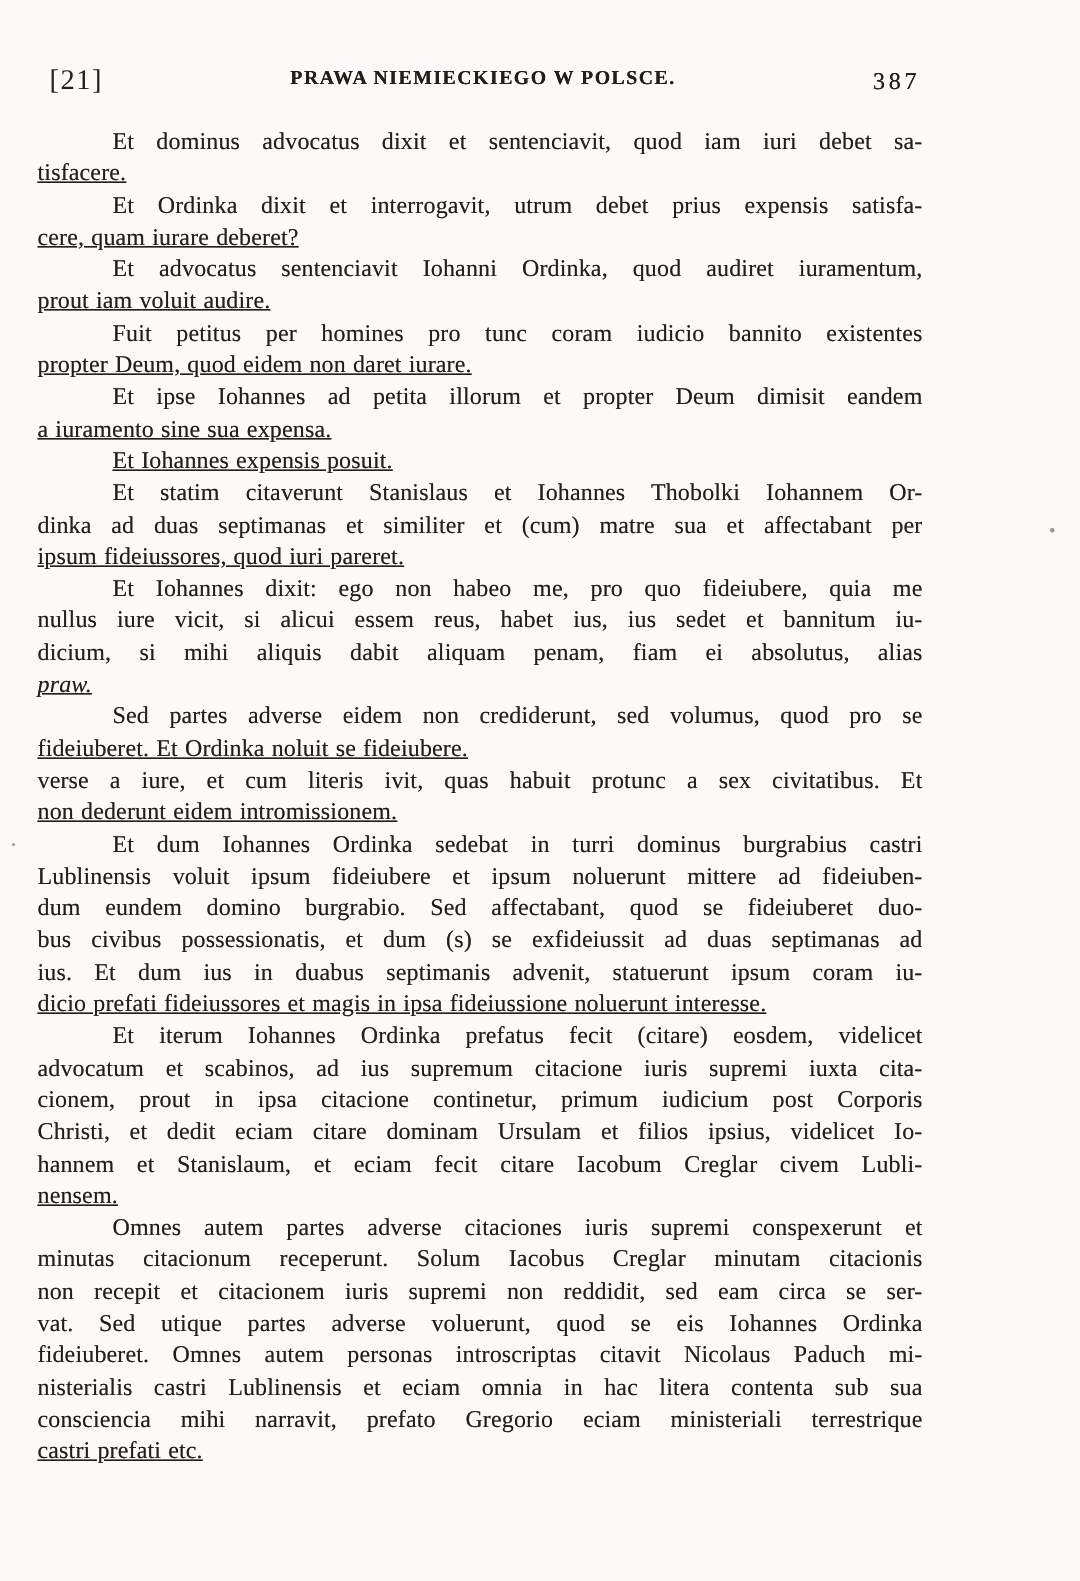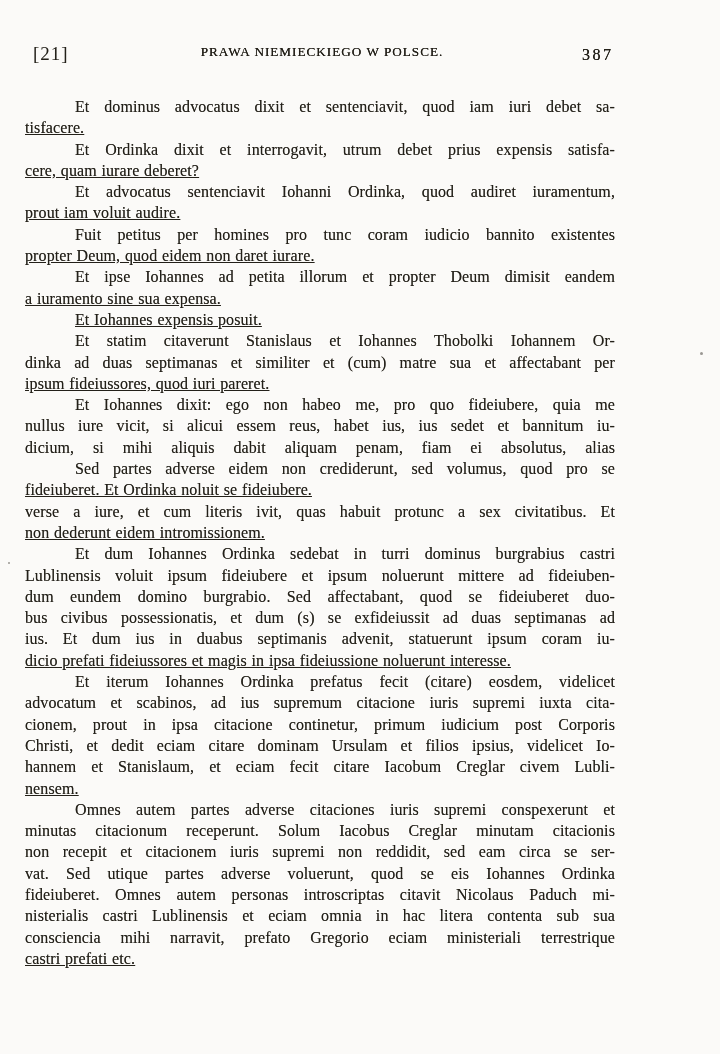--- a/index.html
+++ b/index.html
@@ -20,29 +20,30 @@
   }
   
   .hdr-vol{
     position:absolute;left:33px;top:43px;
     font-size:19px;letter-spacing:1px;
   }
   .hdr-title{
     position:absolute;left:322px;top:44px;transform:translateX(-50%);
     font-size:13.2px;letter-spacing:1px;white-space:nowrap;
     text-shadow:0 0 .4px currentColor;
+    font-weight:bold;
   }
   .hdr-page{
     position:absolute;left:582px;top:46px;
     font-size:16px;letter-spacing:2.5px;
     text-shadow:0 0 .3px currentColor;
   }
   
   .text-block{
-    position:absolute;left:25px;top:96px;width:590px;
+    position:absolute;left:25px;top:84px;width:590px;
   }
   .line{
     font-size:16px;line-height:21.3px;
     text-align:justify;text-align-last:justify;
     word-spacing:.6px;letter-spacing:.1px;
     text-shadow:0 0 .4px rgba(35,32,25,.55);
   }
   .line.first{text-indent:50px;}
   .line.last{text-align-last:left;text-decoration:underline;}
   .line.italic{font-style:italic;}
@@ -92,20 +93,21 @@
       </div>
       <div class="para">
         <div class="line first">Et statim citaverunt Stanislaus et Iohannes Thobolki Iohannem Or-</div>
         <div class="line">dinka ad duas septimanas et similiter et (cum) matre sua et affectabant per</div>
         <div class="line last">ipsum fideiussores, quod iuri pareret.</div>
       </div>
       <div class="para">
         <div class="line first">Et Iohannes dixit: ego non habeo me, pro quo fideiubere, quia me</div>
         <div class="line">nullus iure vicit, si alicui essem reus, habet ius, ius sedet et bannitum iu-</div>
         <div class="line">dicium, si mihi aliquis dabit aliquam penam, fiam ei absolutus, alias</div>
+        <div class="line last italic">praw.</div>
       </div>
       <div class="para">
         <div class="line first">Sed partes adverse eidem non crediderunt, sed volumus, quod pro se</div>
         <div class="line last">fideiuberet. Et Ordinka noluit se fideiubere.</div>
       </div>
       <div class="para">
         <div class="line">verse a iure, et cum literis ivit, quas habuit protunc a sex civitatibus. Et</div>
         <div class="line last">non dederunt eidem intromissionem.</div>
       </div>
       <div class="para">

